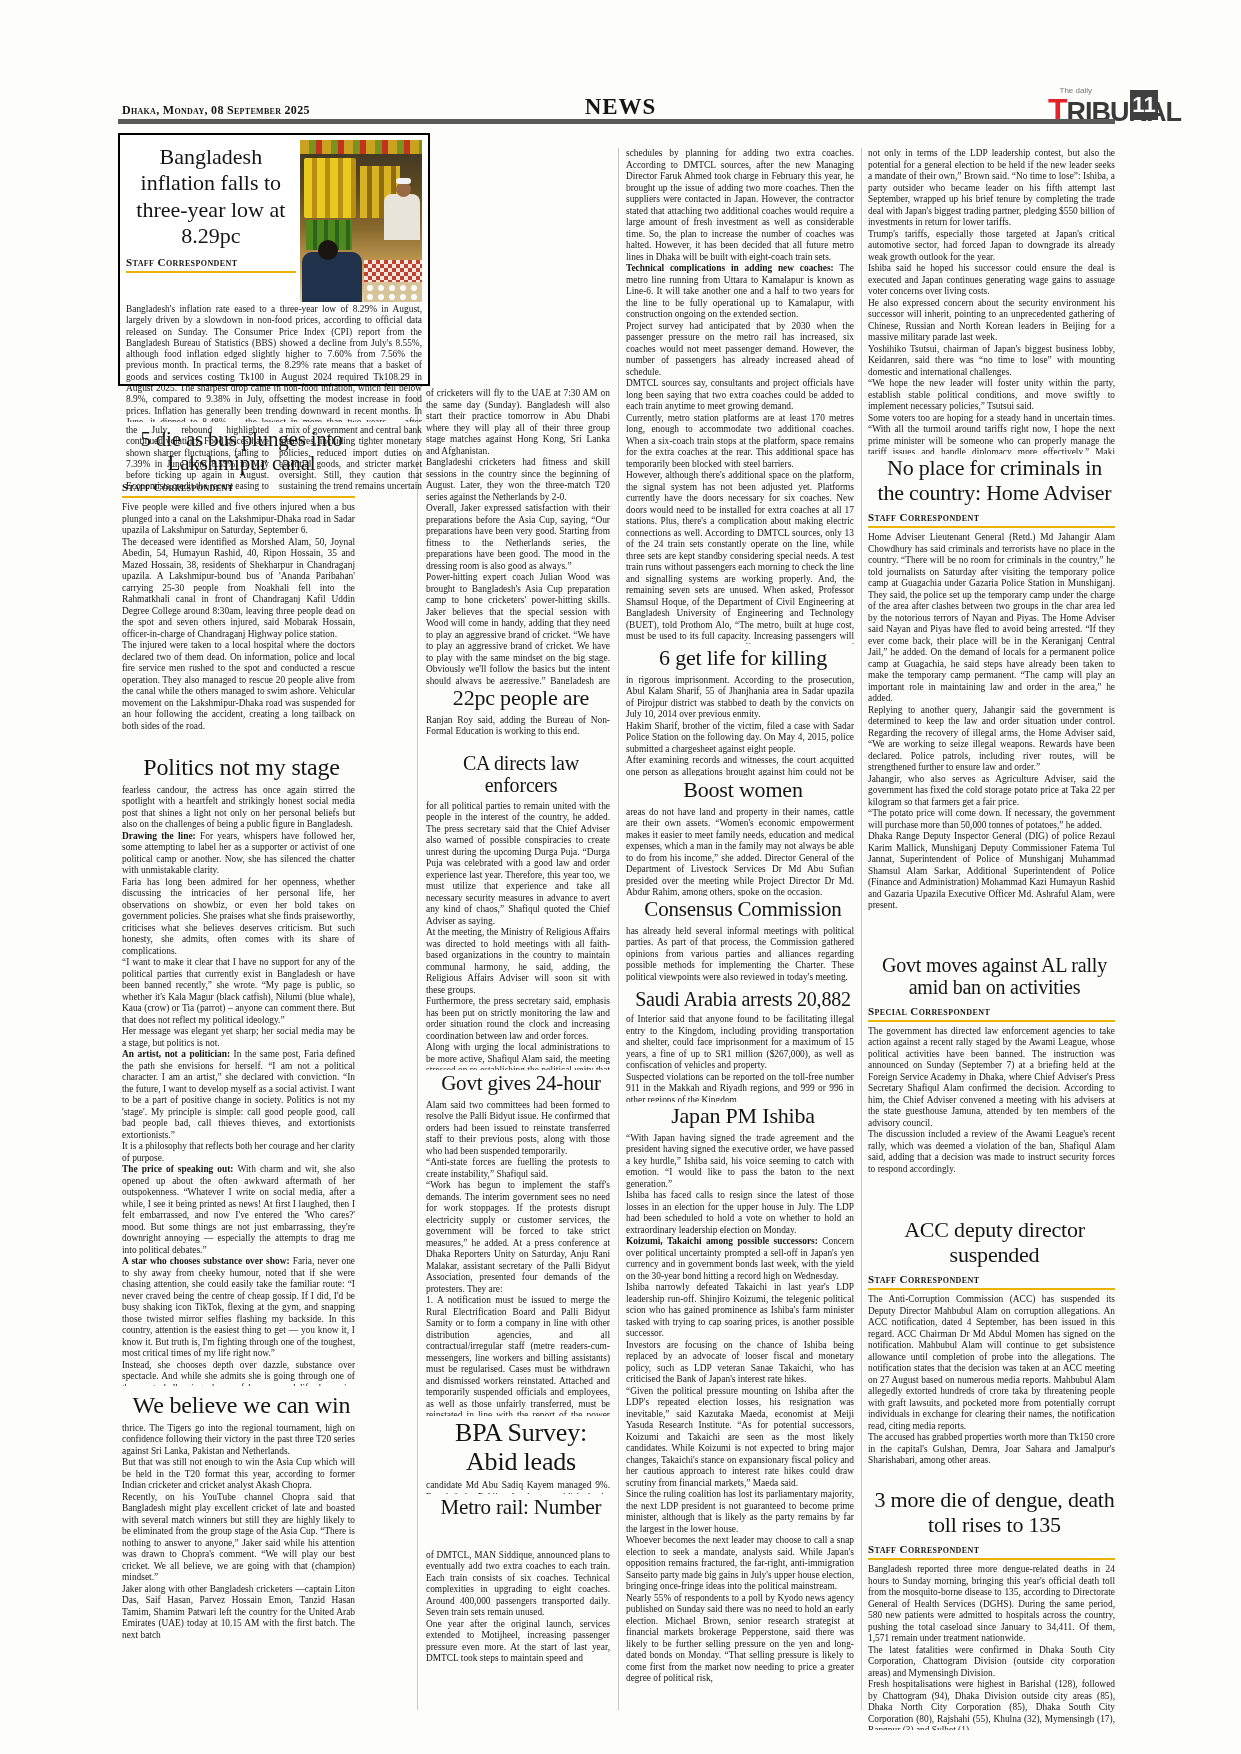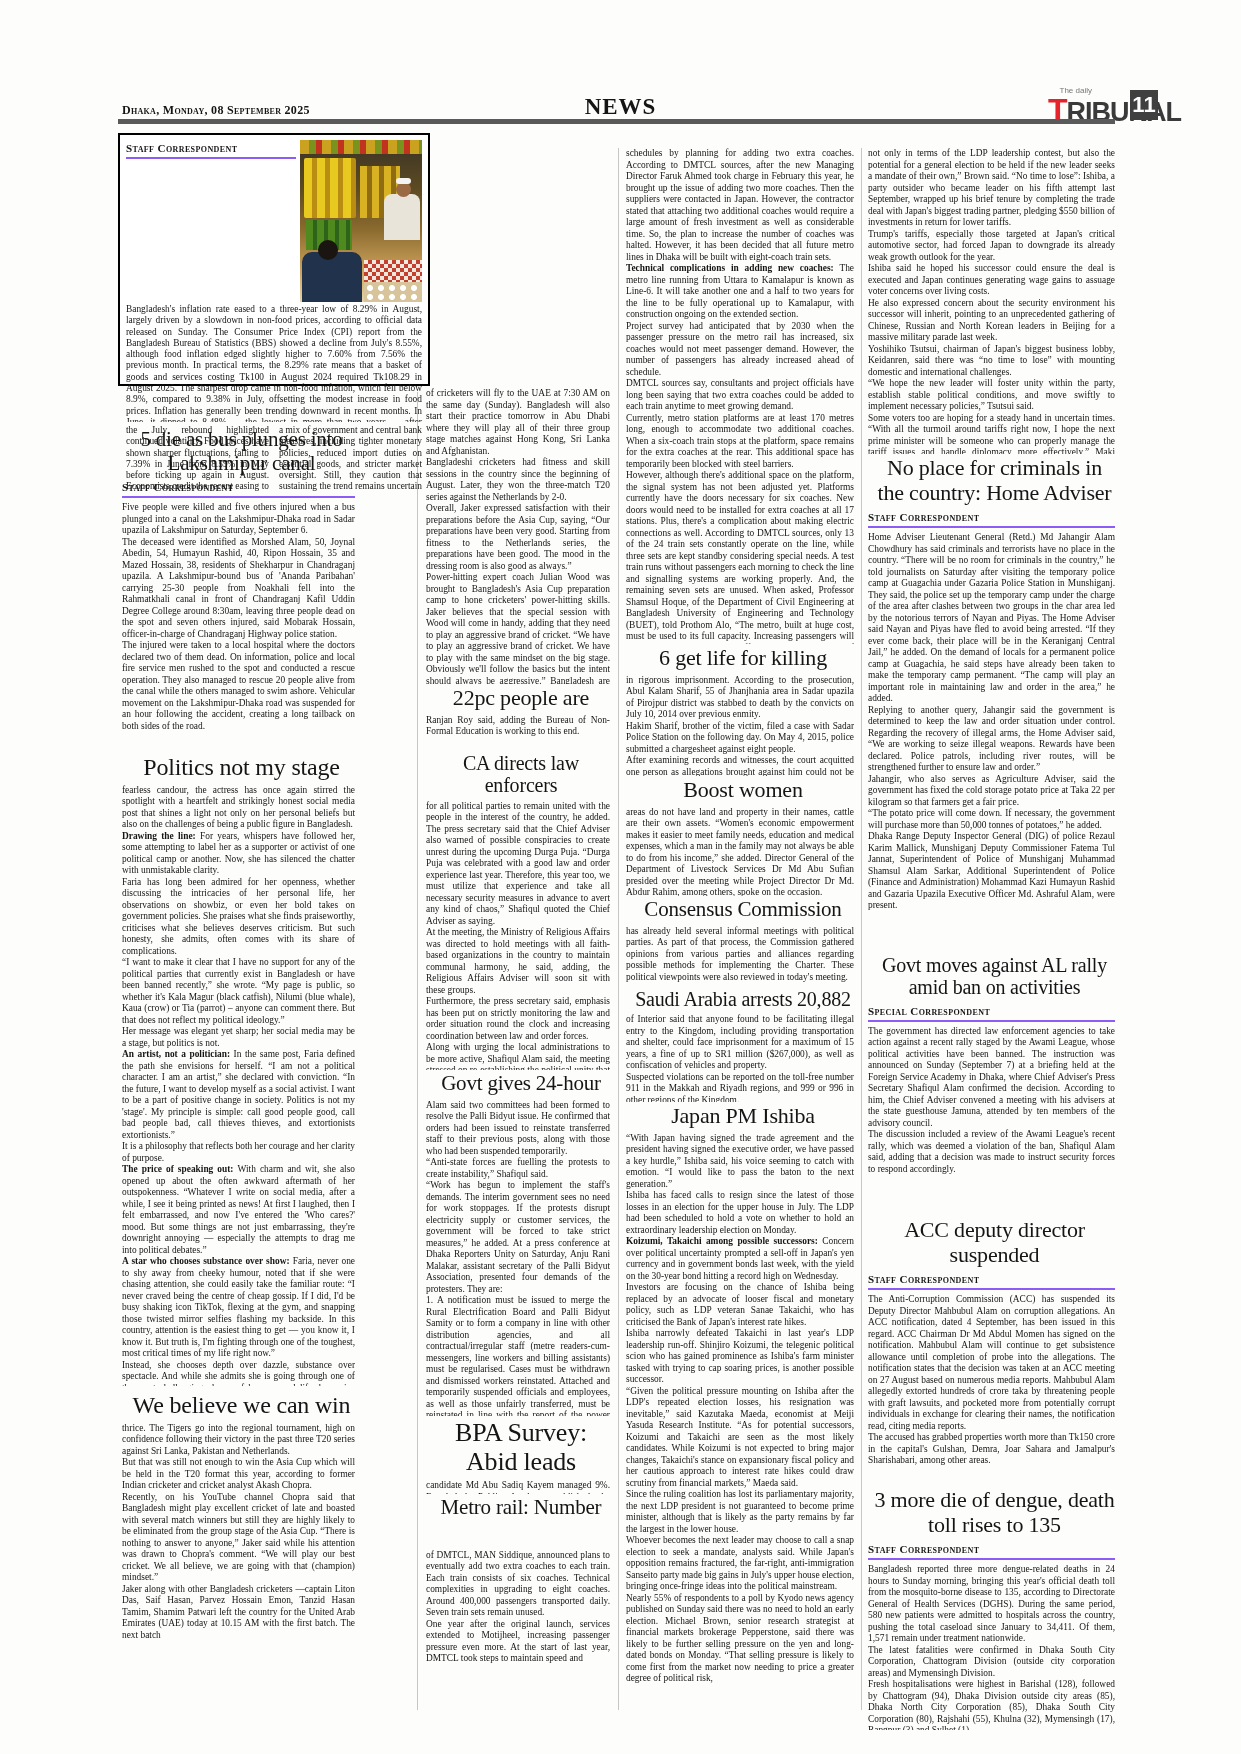--- a/index.html
+++ b/index.html
@@ -14,21 +14,21 @@
   .masthead .word .t{color:#e4232b;font-size:32px;}
   .masthead .pagebox{position:absolute;left:82px;top:2px;width:28px;height:30px;background:#404040;color:#fff;
         font-family:"Liberation Sans",sans-serif;font-weight:bold;font-size:22px;line-height:30px;text-align:center;}
   .toprule{position:absolute;left:118px;top:119px;width:997px;height:5px;background:#5a5a5a;}
   
   .vrule{position:absolute;width:1px;background:#c6c6c6;}
   
   .article{position:absolute;overflow:hidden;display:flex;flex-direction:column;}
   .article h2{margin:2px 0 4px 6px;font-weight:400;text-align:center;line-height:1.12;letter-spacing:-0.2px;}
   .byline{font-weight:bold;font-variant:small-caps;font-size:11px;letter-spacing:.4px;
-          border-bottom:2px solid #8b5cf6;padding-bottom:3px;margin:2px 0 4px 0;}
+          border-bottom:2px solid #eab308;padding-bottom:3px;margin:2px 0 4px 0;}
   .body{flex:1 1 auto;overflow:hidden;font-size:9.4px;line-height:11.5px;text-align:justify;}
   .body p{margin:0;}
   .body b{font-weight:bold;}
   
   #lead-box{position:absolute;left:118px;top:133px;width:312px;height:253px;border:2px solid #000;background:#fff;padding:5px 6px;box-sizing:border-box;}
   #lead-top{display:flex;}
   #lead-left{width:172px;}
   #lead-left h2{margin:4px 0 6px 0;font-weight:400;font-size:22px;line-height:1.2;text-align:center;}
   #lead-photo{position:relative;width:124px;height:162px;margin-left:4px;overflow:hidden;
      background:linear-gradient(180deg,#3a3325 0%,#5c4a22 30%,#8a6a2e 55%,#caa05a 80%,#e8d3a8 100%);}
@@ -53,20 +53,21 @@
   </div>
   <div class="toprule"></div>
 
   <div class="vrule" style="left:417px;top:392px;height:1318px;"></div>
   <div class="vrule" style="left:618px;top:148px;height:1562px;"></div>
   <div class="vrule" style="left:861px;top:148px;height:1562px;"></div>
 
   <div id="lead-box">
     <div id="lead-top">
       <div id="lead-left">
+        <h2>Bangladesh inflation falls to three-year low at 8.29pc</h2>
         <div class="byline">Staff Correspondent</div>
       </div>
       <div id="lead-photo">
         <div class="ph" style="left:0;top:0;width:124px;height:14px;background:repeating-linear-gradient(90deg,#caa21f 0 9px,#7a931f 9px 16px,#c2331f 16px 22px);"></div>
         <div class="ph" style="left:4px;top:18px;width:52px;height:60px;background:repeating-linear-gradient(90deg,#e7c91f 0 8px,#b98d12 8px 13px);border-radius:2px;"></div>
         <div class="ph" style="left:6px;top:80px;width:46px;height:30px;background:repeating-linear-gradient(90deg,#4f8a1f 0 7px,#2e641a 7px 11px);"></div>
         <div class="ph" style="left:60px;top:26px;width:40px;height:52px;background:repeating-linear-gradient(90deg,#d9b224 0 7px,#8f6c11 7px 12px);"></div>
         <div class="ph" style="left:84px;top:54px;width:36px;height:46px;background:#e9e4da;border-radius:8px 8px 0 0;"></div>
         <div class="ph" style="left:96px;top:42px;width:15px;height:15px;background:#9a6a44;border-radius:50%;"></div>
         <div class="ph" style="left:96px;top:38px;width:15px;height:6px;background:#f3f3f3;border-radius:3px;"></div>
@@ -212,22 +213,22 @@
         <p>Suspected violations can be reported on the toll-free number 911 in the Makkah and Riyadh regions, and 999 or 996 in other regions of the Kingdom.</p>
       </div>
   </div>
 
   <div class="article" style="left:626px;top:1102px;width:228px;height:608px;">
     <h2 class="h22">Japan PM Ishiba</h2>
     <div class="body">
         <p>“With Japan having signed the trade agreement and the president having signed the executive order, we have passed a key hurdle,” Ishiba said, his voice seeming to catch with emotion. “I would like to pass the baton to the next generation.”</p>
         <p>Ishiba has faced calls to resign since the latest of those losses in an election for the upper house in July. The LDP had been scheduled to hold a vote on whether to hold an extraordinary leadership election on Monday.</p>
         <p><b>Koizumi, Takaichi among possible successors: </b>Concern over political uncertainty prompted a sell-off in Japan's yen currency and in government bonds last week, with the yield on the 30-year bond hitting a record high on Wednesday.</p>
+        <p>Ishiba narrowly defeated Takaichi in last year's LDP leadership run-off. Shinjiro Koizumi, the telegenic political scion who has gained prominence as Ishiba's farm minister tasked with trying to cap soaring prices, is another possible successor.</p>
         <p>Investors are focusing on the chance of Ishiba being replaced by an advocate of looser fiscal and monetary policy, such as LDP veteran Sanae Takaichi, who has criticised the Bank of Japan's interest rate hikes.</p>
-        <p>Ishiba narrowly defeated Takaichi in last year's LDP leadership run-off. Shinjiro Koizumi, the telegenic political scion who has gained prominence as Ishiba's farm minister tasked with trying to cap soaring prices, is another possible successor.</p>
         <p>“Given the political pressure mounting on Ishiba after the LDP's repeated election losses, his resignation was inevitable,” said Kazutaka Maeda, economist at Meiji Yasuda Research Institute. “As for potential successors, Koizumi and Takaichi are seen as the most likely candidates. While Koizumi is not expected to bring major changes, Takaichi's stance on expansionary fiscal policy and her cautious approach to interest rate hikes could draw scrutiny from financial markets,” Maeda said.</p>
         <p>Since the ruling coalition has lost its parliamentary majority, the next LDP president is not guaranteed to become prime minister, although that is likely as the party remains by far the largest in the lower house.</p>
         <p>Whoever becomes the next leader may choose to call a snap election to seek a mandate, analysts said. While Japan's opposition remains fractured, the far-right, anti-immigration Sanseito party made big gains in July's upper house election, bringing once-fringe ideas into the political mainstream.</p>
         <p>Nearly 55% of respondents to a poll by Kyodo news agency published on Sunday said there was no need to hold an early election. Michael Brown, senior research strategist at financial markets brokerage Pepperstone, said there was likely to be further selling pressure on the yen and long-dated bonds on Monday. “That selling pressure is likely to come first from the market now needing to price a greater degree of political risk,</p>
       </div>
   </div>
 
   <div class="article" style="left:868px;top:148px;width:247px;height:306px;">
     <div class="body">
         <p>not only in terms of the LDP leadership contest, but also the potential for a general election to be held if the new leader seeks a mandate of their own,” Brown said. “No time to lose”: Ishiba, a party outsider who became leader on his fifth attempt last September, wrapped up his brief tenure by completing the trade deal with Japan's biggest trading partner, pledging $550 billion of investments in return for lower tariffs.</p>

